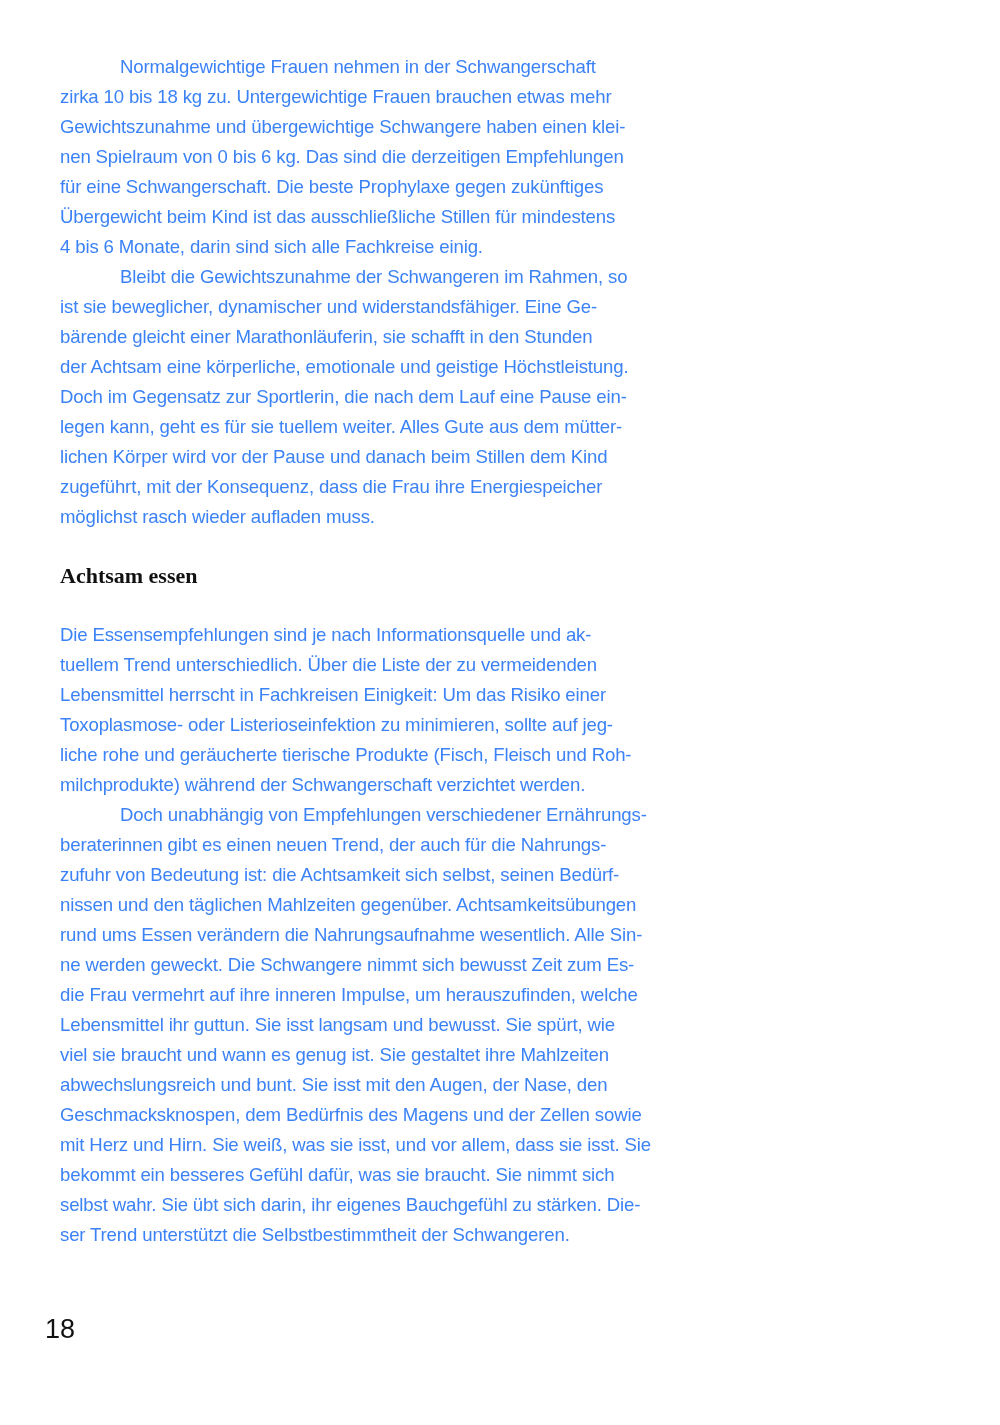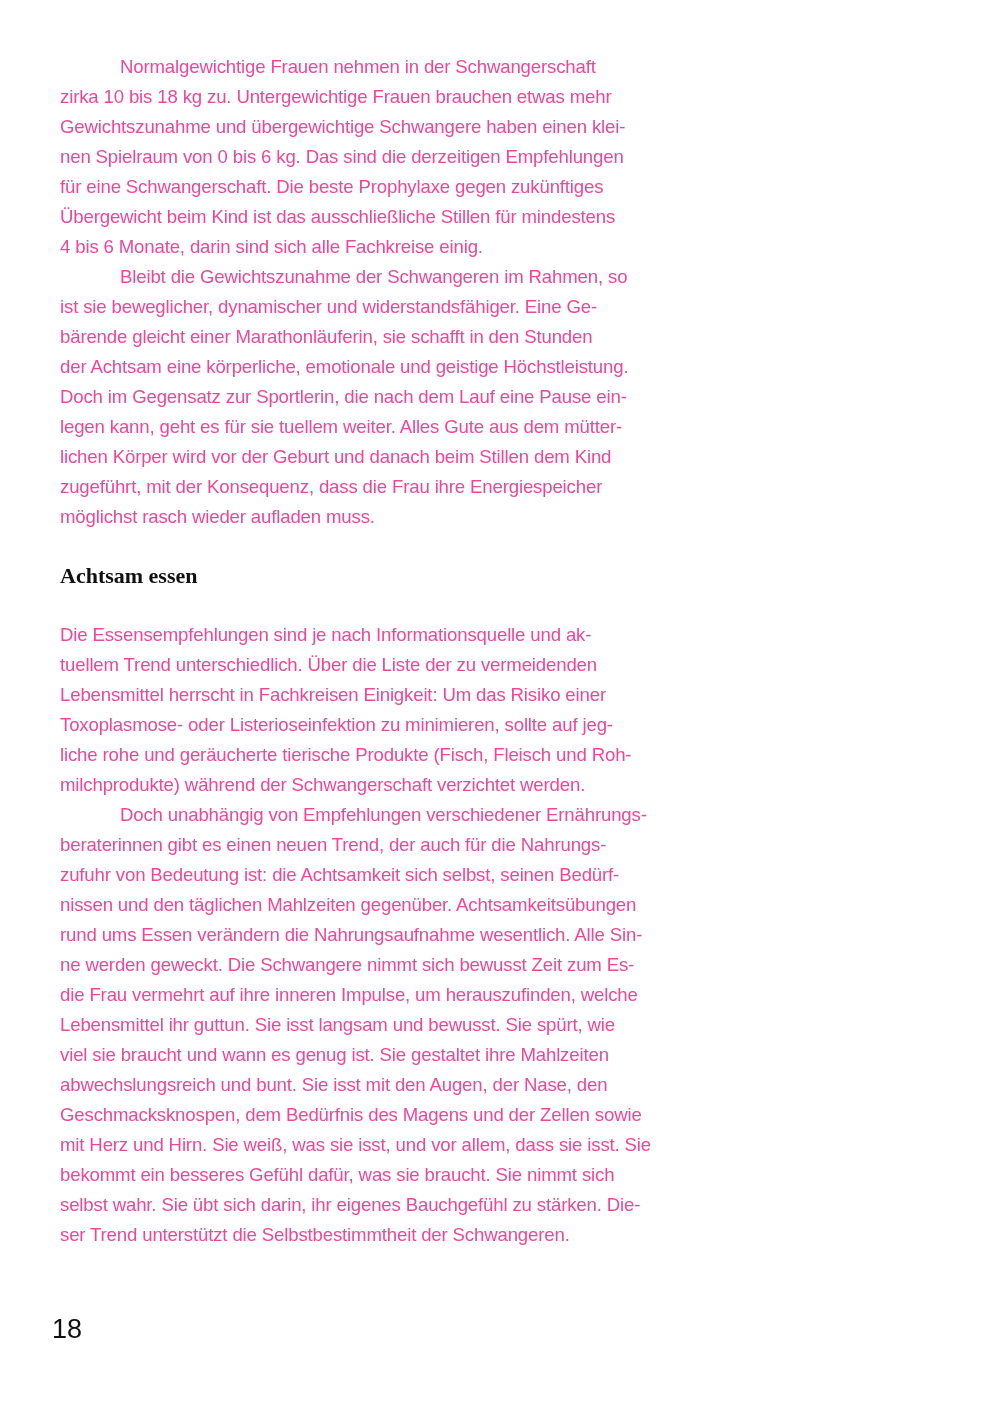--- a/index.html
+++ b/index.html
@@ -4,36 +4,36 @@
   <style>
     html, body { margin: 0; padding: 0; background: #ffffff; }
     body { width: 1000px; height: 1425px; position: relative; overflow: hidden; }
     .page { position: absolute; left: 0; top: 0; width: 1000px; height: 1425px; background: #ffffff; }
     .text-block { position: absolute; left: 60px; width: 660px; }
     .line {
       font-family: "Liberation Sans", sans-serif;
       font-size: 18.6px;
       line-height: 30px;
       height: 30px;
-      color: #ec4899;
+      color: #3b82f6;
       white-space: nowrap;
       letter-spacing: -0.15px;
     }
     .line.indent { padding-left: 60px; }
     .heading {
       position: absolute; left: 60px; top: 561px;
       font-family: "Liberation Serif", serif;
       font-weight: bold;
       font-size: 22px;
       line-height: 30px;
       color: #111111;
       text-align: right;
     }
     .page-number {
-      position: absolute; left: 52px; top: 1312px;
+      position: absolute; left: 45px; top: 1312px;
       font-family: "Liberation Sans", sans-serif;
       font-size: 27px;
       line-height: 34px;
       color: #111111;
     }
   </style>
 </head>
 <body>
 
 <div class="page">
@@ -48,21 +48,21 @@
       <div class="line">Übergewicht beim Kind ist das ausschließliche Stillen für mindestens</div>
       <div class="line">4 bis 6 Monate, darin sind sich alle Fachkreise einig.</div>
     </div>
     <div>
       <div class="line indent">Bleibt die Gewichtszunahme der Schwangeren im Rahmen, so</div>
       <div class="line">ist sie beweglicher, dynamischer und widerstandsfähiger. Eine Ge-</div>
       <div class="line">bärende gleicht einer Marathonläuferin, sie schafft in den Stunden</div>
       <div class="line">der Achtsam eine körperliche, emotionale und geistige Höchstleistung.</div>
       <div class="line">Doch im Gegensatz zur Sportlerin, die nach dem Lauf eine Pause ein-</div>
       <div class="line">legen kann, geht es für sie tuellem weiter. Alles Gute aus dem mütter-</div>
-      <div class="line">lichen Körper wird vor der Geburt und danach beim Stillen dem Kind</div>
+      <div class="line">lichen Körper wird vor der Pause und danach beim Stillen dem Kind</div>
       <div class="line">zugeführt, mit der Konsequenz, dass die Frau ihre Energiespeicher</div>
       <div class="line">möglichst rasch wieder aufladen muss.</div>
     </div>
   </div>
 
   <div class="heading">Achtsam essen</div>
 
   <div class="text-block" style="top:592px;margin-top:28px;">
     <div>
       <div class="line">Die Essensempfehlungen sind je nach Informationsquelle und ak-</div>

